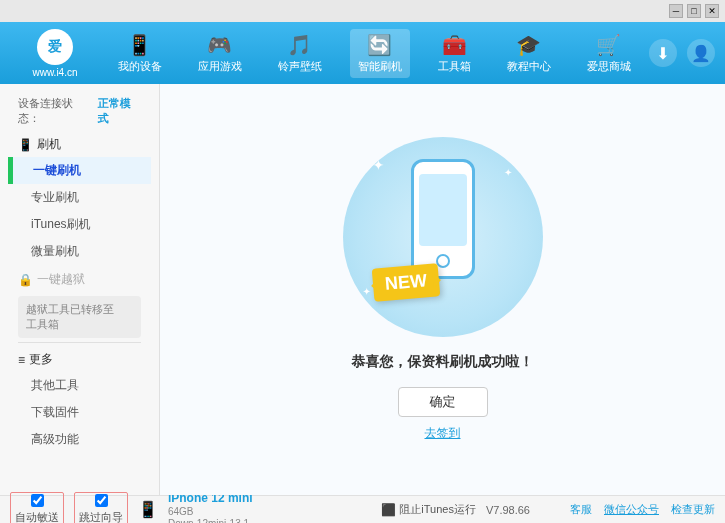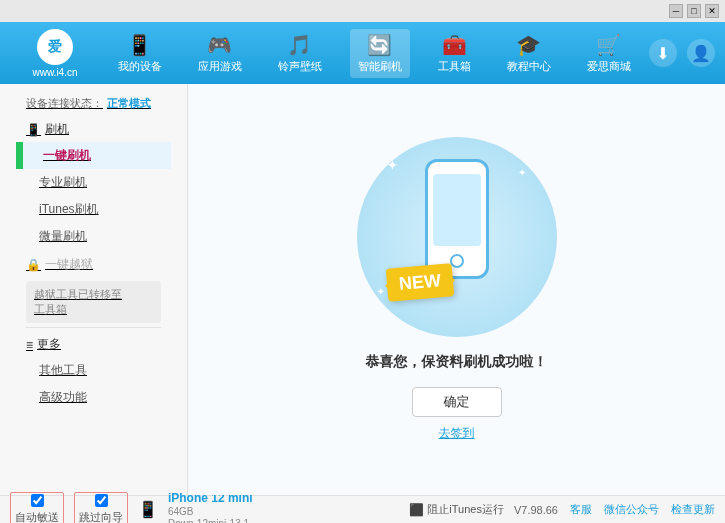--- a/index.html
+++ b/index.html
@@ -91,26 +91,25 @@
     }
 
     
     .main-layout {
       display: flex;
       height: calc(523px - 22px - 62px - 28px);
     }
 
     
     .sidebar {
-      width: 188px;
+      width: 160px;
       background: #f7f7f7;
       border-right: 1px solid #e0e0e0;
       overflow-y: auto;
-      padding: 8px 16px;
-      text-decoration: underline;
+      padding: 8px 8px;
     }
     .status-bar-row {
       padding: 4px 10px 6px;
       font-size: 11px;
       color: #666;
       display: flex;
       align-items: center;
       gap: 4px;
     }
     .status-normal {
@@ -129,23 +128,23 @@
       gap: 4px;
     }
     .sidebar-item {
       padding: 5px 10px 5px 20px;
       font-size: 12px;
       color: #555;
       cursor: pointer;
       border-left: 3px solid transparent;
     }
     .sidebar-item.active {
-      color: #be185d;
+      color: #1d4ed8;
       background: #e8f4fd;
-      border-left: 7px solid #22c55e;
+      border-left: 5px solid #22c55e;
       font-weight: bold;
     }
     .sidebar-grayed-box {
       margin: 4px 10px;
       background: #ececec;
       border-radius: 4px;
       padding: 6px 8px;
       font-size: 11px;
       color: #888;
       display: flex;
@@ -414,20 +413,23 @@
 
     <div class="sidebar-divider"></div>
 
     <div class="sidebar-section">
       <div class="sidebar-section-header">
         <span>≡</span>
         <span>更多</span>
       </div>
       <div class="sidebar-item">
         <span>其他工具</span>
+      </div>
+      <div class="sidebar-item">
+        <span>下载固件</span>
       </div>
       <div class="sidebar-item">
         <span>高级功能</span>
       </div>
     </div>
   </div>
 
   <div class="content-area">
 
     <div class="phone-illustration">
@@ -471,17 +473,17 @@
     </div>
   </div>
 
   <div class="bottom-stop-btn">
     <span class="bottom-stop-icon">⬛</span>
     <span>阻止iTunes运行</span>
   </div>
 
   <div class="bottom-right">
     <span>V7.98.66</span>
-    <span style="cursor:pointer;color:#1a9edb;">客服</span>
-    <span style="cursor:pointer;color:#1a9edb;">微信公众号</span>
+    <span style="cursor:pointer;color:#1a9edb;margin-left:28px;">客服</span>
+    <span style="cursor:pointer;color:#1a9edb;text-decoration:underline;">微信公众号</span>
     <span style="cursor:pointer;color:#1a9edb;">检查更新</span>
   </div>
 </div>
 
 </body></html>

